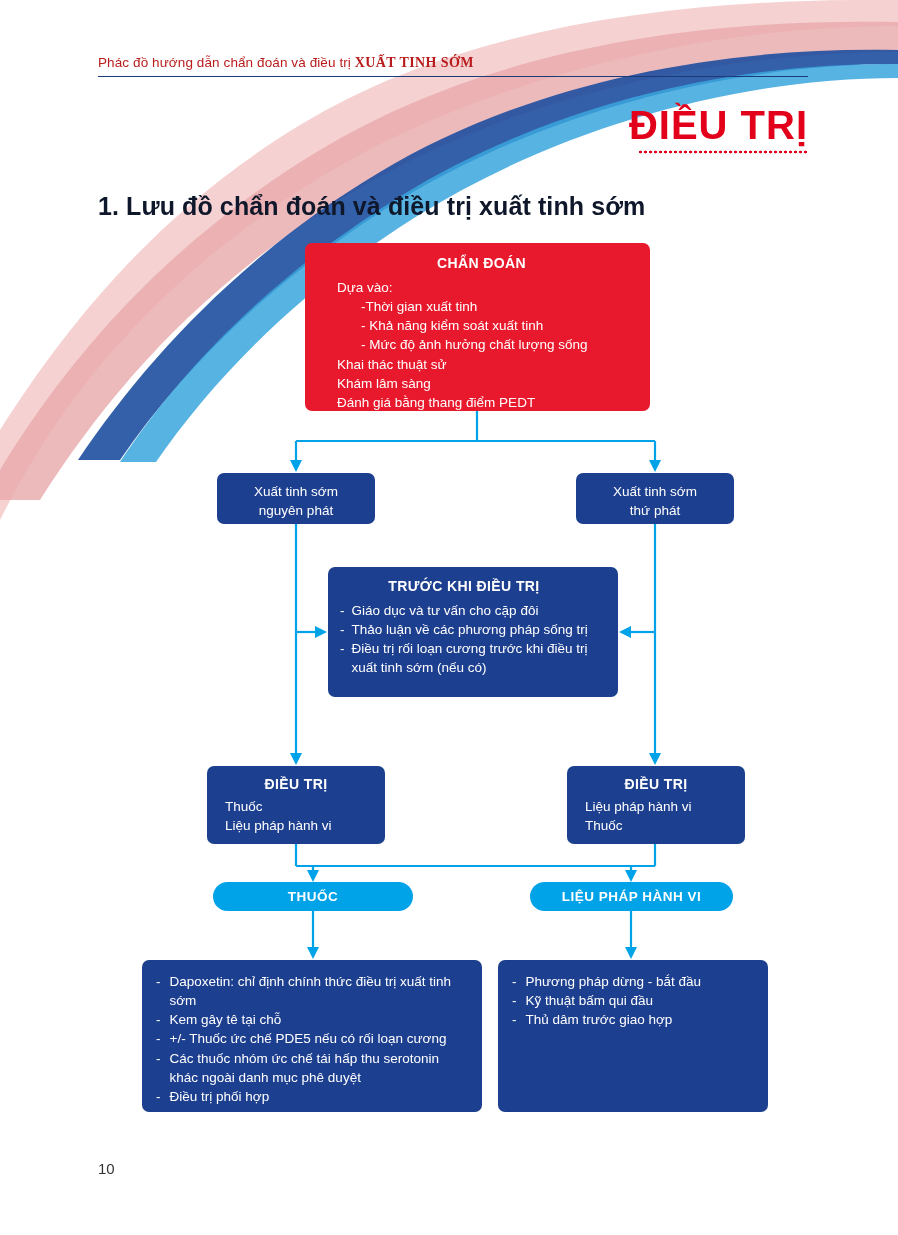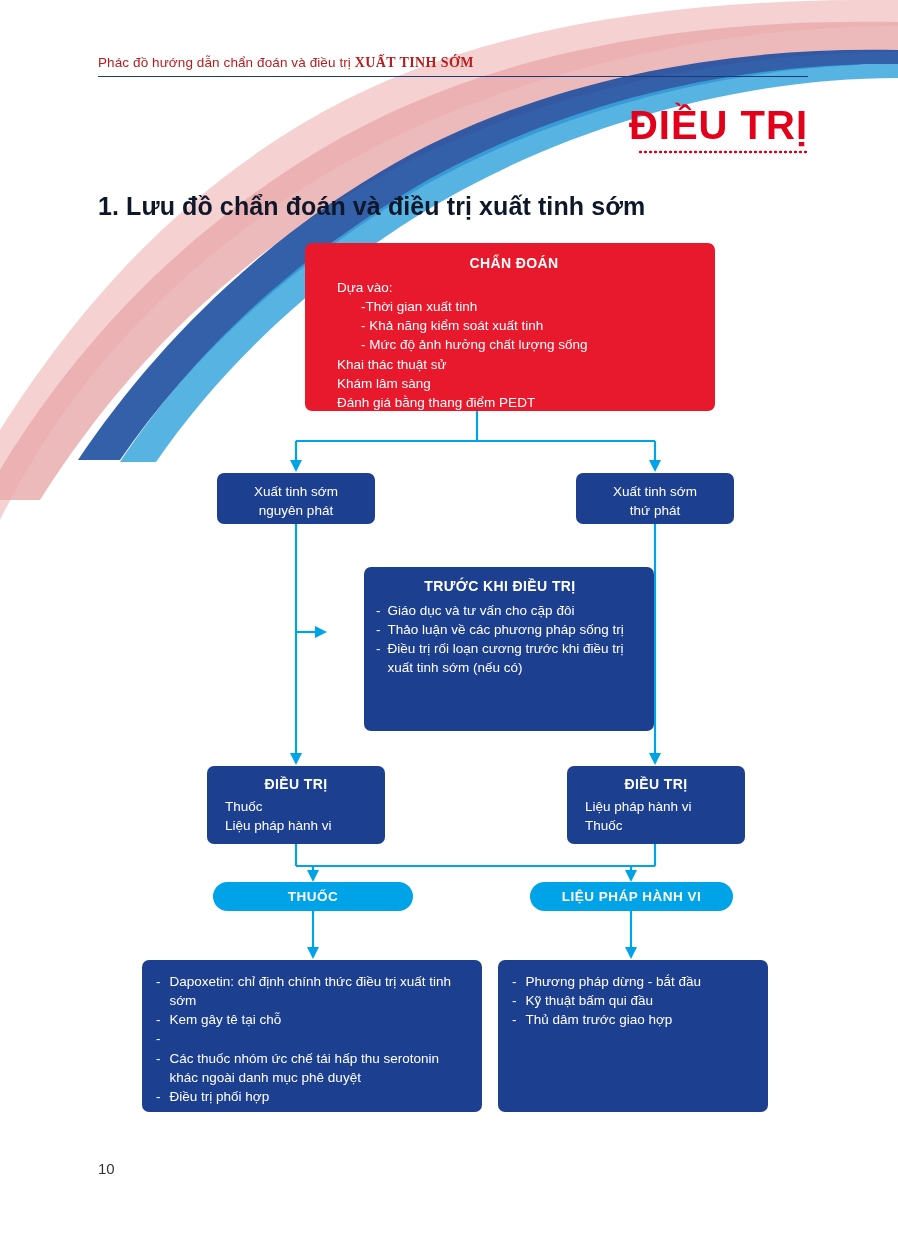--- a/index.html
+++ b/index.html
@@ -93,21 +93,21 @@
   .node {
     position: absolute;
     box-sizing: border-box;
     color: #ffffff;
     font-size: 13.5px;
     line-height: 1.42;
   }
   .node-diag {
     left: 305px;
     top: 243px;
-    width: 410px;
+    width: 345px;
     height: 168px;
     background: #e8192c;
     border-radius: 7px;
     padding: 11px 6px 10px 32px;
   }
   .node-title {
     text-align: center;
     font-weight: bold;
     font-size: 14px;
     letter-spacing: 0.4px;
@@ -135,23 +135,22 @@
     top: 473px;
     width: 158px;
     height: 51px;
     text-align: center;
     padding-top: 9px;
   }
   .node-before {
     left: 328px;
     top: 567px;
     width: 290px;
-    height: 164px;
+    height: 130px;
     padding: 10px 12px 8px 12px;
-    margin-left: 36px;
   }
   .node-before .bl {
     display: flex;
     gap: 7px;
   }
   .node-before .bl .dash { flex: 0 0 auto; }
   .node-tr-left {
     left: 207px;
     top: 766px;
     width: 178px;
@@ -340,20 +339,21 @@
       <div class="li">
           <span class="dash">-</span>
           <span>Dapoxetin: chỉ định chính thức điều trị xuất tinh sớm</span>
         </div>
       <div class="li">
           <span class="dash">-</span>
           <span>Kem gây tê tại chỗ</span>
         </div>
       <div class="li">
           <span class="dash">-</span>
+          <span>+/- Thuốc ức chế PDE5 nếu có rối loạn cương</span>
         </div>
       <div class="li">
           <span class="dash">-</span>
           <span>Các thuốc nhóm ức chế tái hấp thu serotonin khác ngoài danh mục phê duyệt</span>
         </div>
       <div class="li">
           <span class="dash">-</span>
           <span>Điều trị phối hợp</span>
         </div>
     </div>

